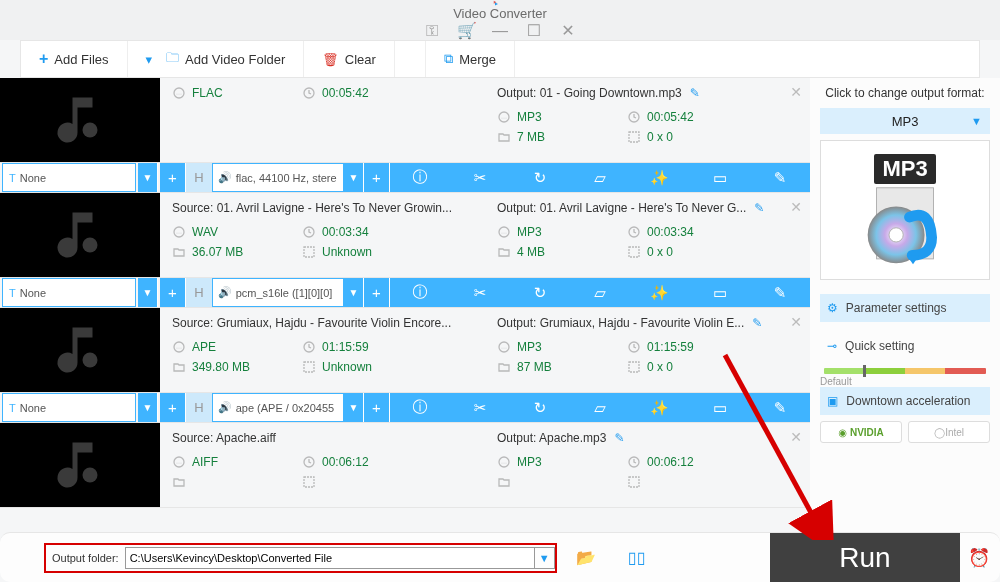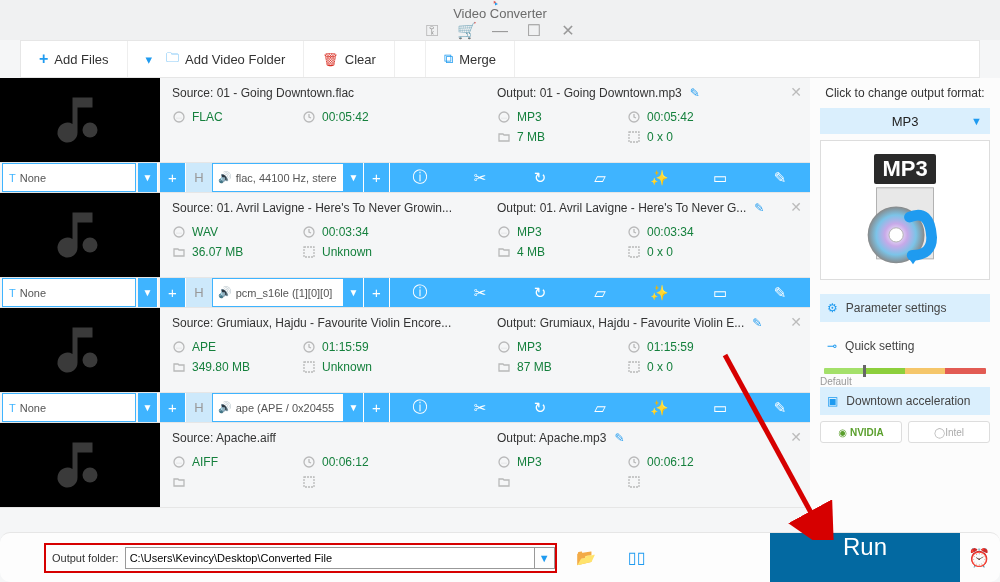--- a/index.html
+++ b/index.html
@@ -56,21 +56,21 @@
 .hw-logos { display: flex; gap: 6px; margin-top: 4px; }
 .logo-chip { flex: 1; height: 22px; border: 1px solid #ddd; border-radius: 3px; background: #fff; display: flex; align-items: center; justify-content: center; font-size: 10px; }
 .nv { color: #5a9f2c; font-weight: bold; }
 .it { color: #aaa; }
 .bottom { height: 50px; position: absolute; bottom: 0; left: 0; right: 0; display: flex; align-items: center; background: #fdfdfd; border-top: 1px solid #e6e6e6; border-radius: 10px; }
 .out-wrap { margin-left: 44px; display: flex; align-items: center; border: 2px solid #d60000; height: 30px; }
 .out-lab { font-size: 11px; color: #333; padding: 0 6px; }
 .out-in { width: 410px; height: 22px; border: 1px solid #999; font-size: 11px; padding: 0 4px; }
 .out-caret { width: 20px; height: 22px; border: 1px solid #999; border-left: 0; color: #1f9bf0; text-align: center; font-size: 11px; line-height: 20px; }
 .bot-ic { width: 40px; text-align: center; color: #e77f6f; font-size: 16px; cursor: pointer; margin-left: 10px; }
-.run-btn { width: 190px; height: 50px; background: #0369a1; color: #fff; font-size: 24px; display: flex; align-items: flex-start; justify-content: center; cursor: pointer; margin-left: auto; }
+.run-btn { width: 190px; height: 50px; background: #404040; color: #fff; font-size: 28px; display: flex; align-items: center; justify-content: center; cursor: pointer; margin-left: auto; }
 .alarm-ic { width: 40px; text-align: center; color: #1f9bf0; font-size: 18px; cursor: pointer; }
 .arrow-annot { position: absolute; pointer-events: none; }
 </style>
 </head>
 <body>
 
 <div class="titlebar">
   <svg class="app-logo" viewBox="0 0 24 24">
       <path fill="#e25b53" d="M3 3 L14 9 L3 15 Z"></path>
       <path fill="#1f9bf0" d="M8 10 L20 16 L8 22 Z"></path>
@@ -108,21 +108,20 @@
 <div class="layout">
   <div class="main" id="main">
       <div class="file-row">
         <div class="thumb">
           <svg class="note-ic" viewBox="0 0 24 24">
             <path d="M9 3v10.55A4 4 0 1 0 11 17V7h6V3H9z"></path>
             <circle cx="16" cy="16" r="3"></circle>
           </svg>
         </div>
   <div class="half">
-    <div class="src-line">Source: 01 - Going Downtown.flac</div>
     <div class="meta-row">
             <div class="meta-cell">
               <svg class="m-ic" viewBox="0 0 14 14">
                 <circle cx="7" cy="7" r="5" fill="none" stroke="#888" stroke-width="1.3"></circle>
                 <text x="7" y="9.5" font-size="6" text-anchor="middle" fill="#888">⋯</text>
               </svg>
               <span>FLAC</span>
             </div>
             <div class="meta-cell">
               <svg class="m-ic" viewBox="0 0 14 14">

